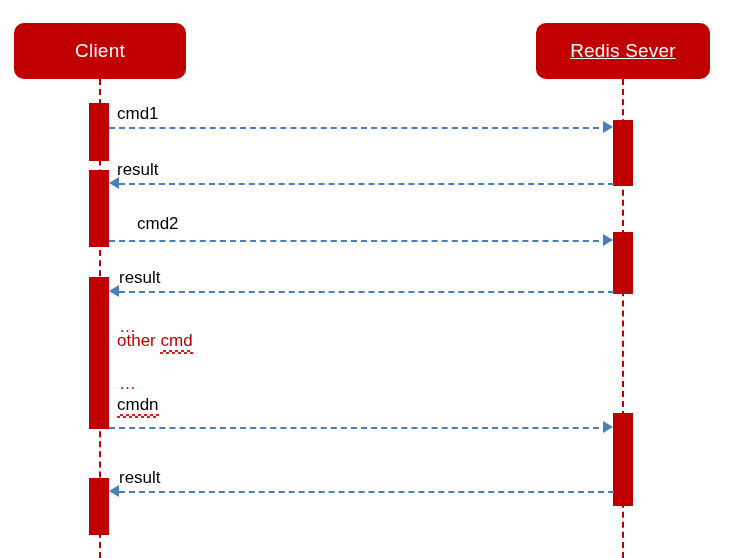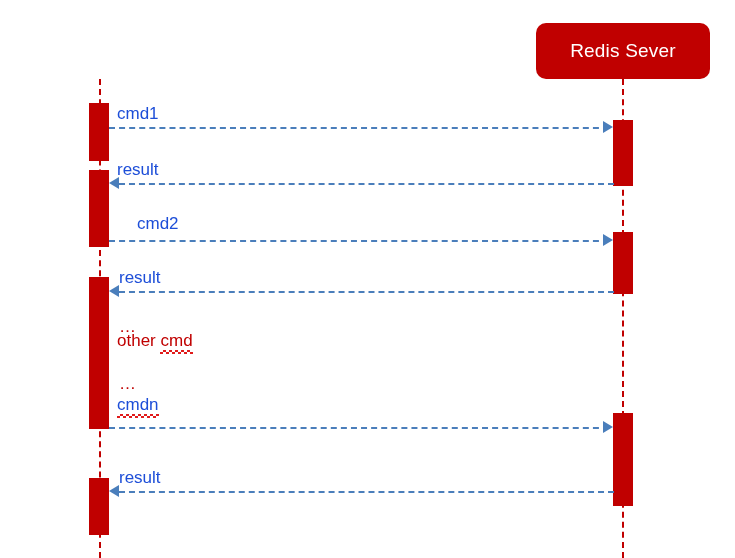--- a/index.html
+++ b/index.html
@@ -5,52 +5,55 @@
   html,body{margin:0;padding:0;background:#ffffff;}
   body{width:735px;height:558px;overflow:hidden;
        font-family:"Liberation Sans","DejaVu Sans",sans-serif;}
   #stage{position:relative;width:735px;height:558px;background:#fff;}
 
   
   .actor-box{position:absolute;background:#C00000;border-radius:10px;
              display:flex;align-items:center;justify-content:center;
              color:#ffffff;font-size:19px;letter-spacing:.2px;}
   #actor-client{left:14px;top:23px;width:172px;height:56px;}
-  #actor-server{left:536px;top:23px;width:174px;height:56px;}
+  #actor-server{left:536px;top:23px;width:174px;height:56px;text-decoration:underline;}
 
   
   .lifeline{position:absolute;width:0;border-left:2px dashed #C00000;}
 
   
   .activation{position:absolute;width:20px;background:#C00000;}
 
   
   .msg{position:absolute;height:0;border-top:2px dashed #4A7EBB;}
   .arrow{position:absolute;width:0;height:0;}
   .arrow.right{border-top:6px solid transparent;border-bottom:6px solid transparent;
                border-left:10px solid #4A7EBB;}
   .arrow.left{border-top:6px solid transparent;border-bottom:6px solid transparent;
               border-right:10px solid #4A7EBB;}
 
   
-  .label{position:absolute;font-size:17px;color:#1d4ed8;white-space:nowrap;line-height:1;}
+  .label{position:absolute;font-size:17px;color:#000000;white-space:nowrap;line-height:1;}
   .label.red{color:#C00000;}
   .label.dots{font-size:17px;letter-spacing:1px;}
   .squiggle{position:relative;display:inline-block;}
   .squiggle::after{content:"";position:absolute;left:0;right:0;bottom:-5px;height:4px;
      background-image:
        radial-gradient(circle at 1.5px 3px, #E01B1B 1.3px, transparent 1.5px),
        radial-gradient(circle at 4.5px 1px, #E01B1B 1.3px, transparent 1.5px);
      background-size:6px 4px;background-repeat:repeat-x;}
 </style>
 </head>
 <body>
 
 <div id="stage">
 
+  <div class="actor-box" id="actor-client">
+    <span>Client</span>
+  </div>
 
   <div class="actor-box" id="actor-server">
     <span>Redis Sever</span>
   </div>
 
   <div class="lifeline" style="left:99px;top:79px;height:479px;"></div>
   <div class="lifeline" style="left:622px;top:79px;height:479px;"></div>
 
   <div class="activation" style="left:89px;top:103px;height:58px;"></div>
   <div class="activation" style="left:89px;top:170px;height:77px;"></div>

